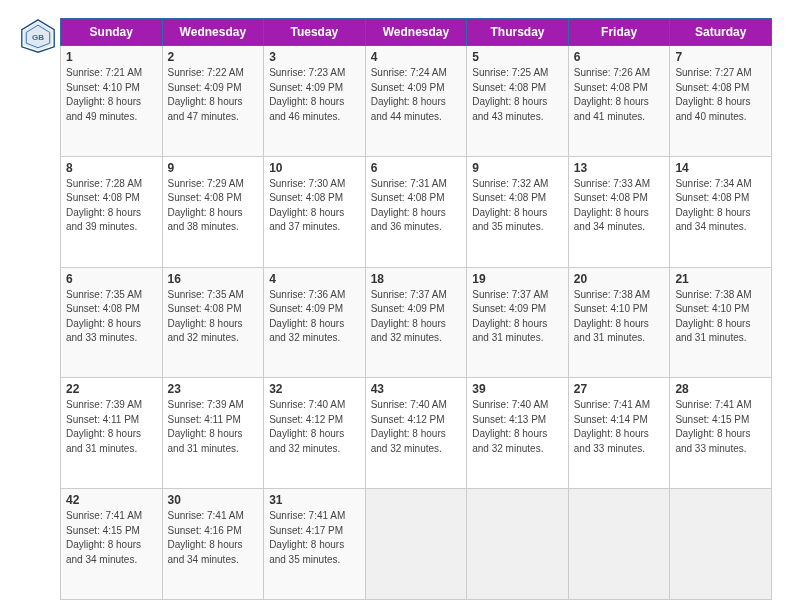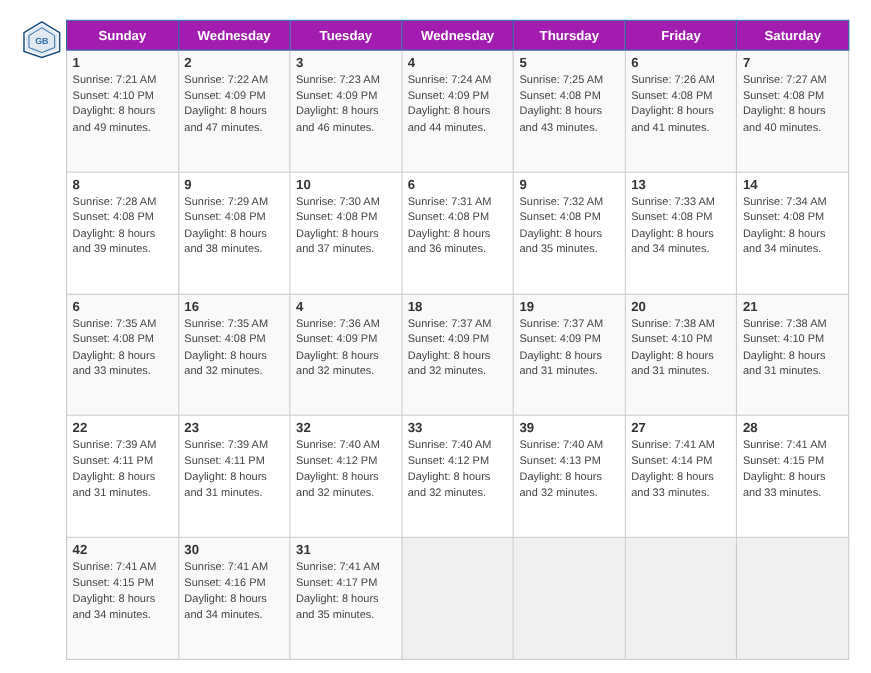--- a/index.html
+++ b/index.html
@@ -237,21 +237,21 @@
           </td>
           <td>
             <span class="day-num">23</span>
             <div class="day-info">Sunrise: 7:39 AM<br>Sunset: 4:11 PM<br>Daylight: 8 hours and 31 minutes.</div>
           </td>
           <td>
             <span class="day-num">32</span>
             <div class="day-info">Sunrise: 7:40 AM<br>Sunset: 4:12 PM<br>Daylight: 8 hours and 32 minutes.</div>
           </td>
           <td>
-            <span class="day-num">33</span>
+            <span class="day-num">43</span>
             <div class="day-info">Sunrise: 7:40 AM<br>Sunset: 4:12 PM<br>Daylight: 8 hours and 32 minutes.</div>
           </td>
           <td>
             <span class="day-num">39</span>
             <div class="day-info">Sunrise: 7:40 AM<br>Sunset: 4:13 PM<br>Daylight: 8 hours and 32 minutes.</div>
           </td>
           <td>
             <span class="day-num">27</span>
             <div class="day-info">Sunrise: 7:41 AM<br>Sunset: 4:14 PM<br>Daylight: 8 hours and 33 minutes.</div>
           </td>

